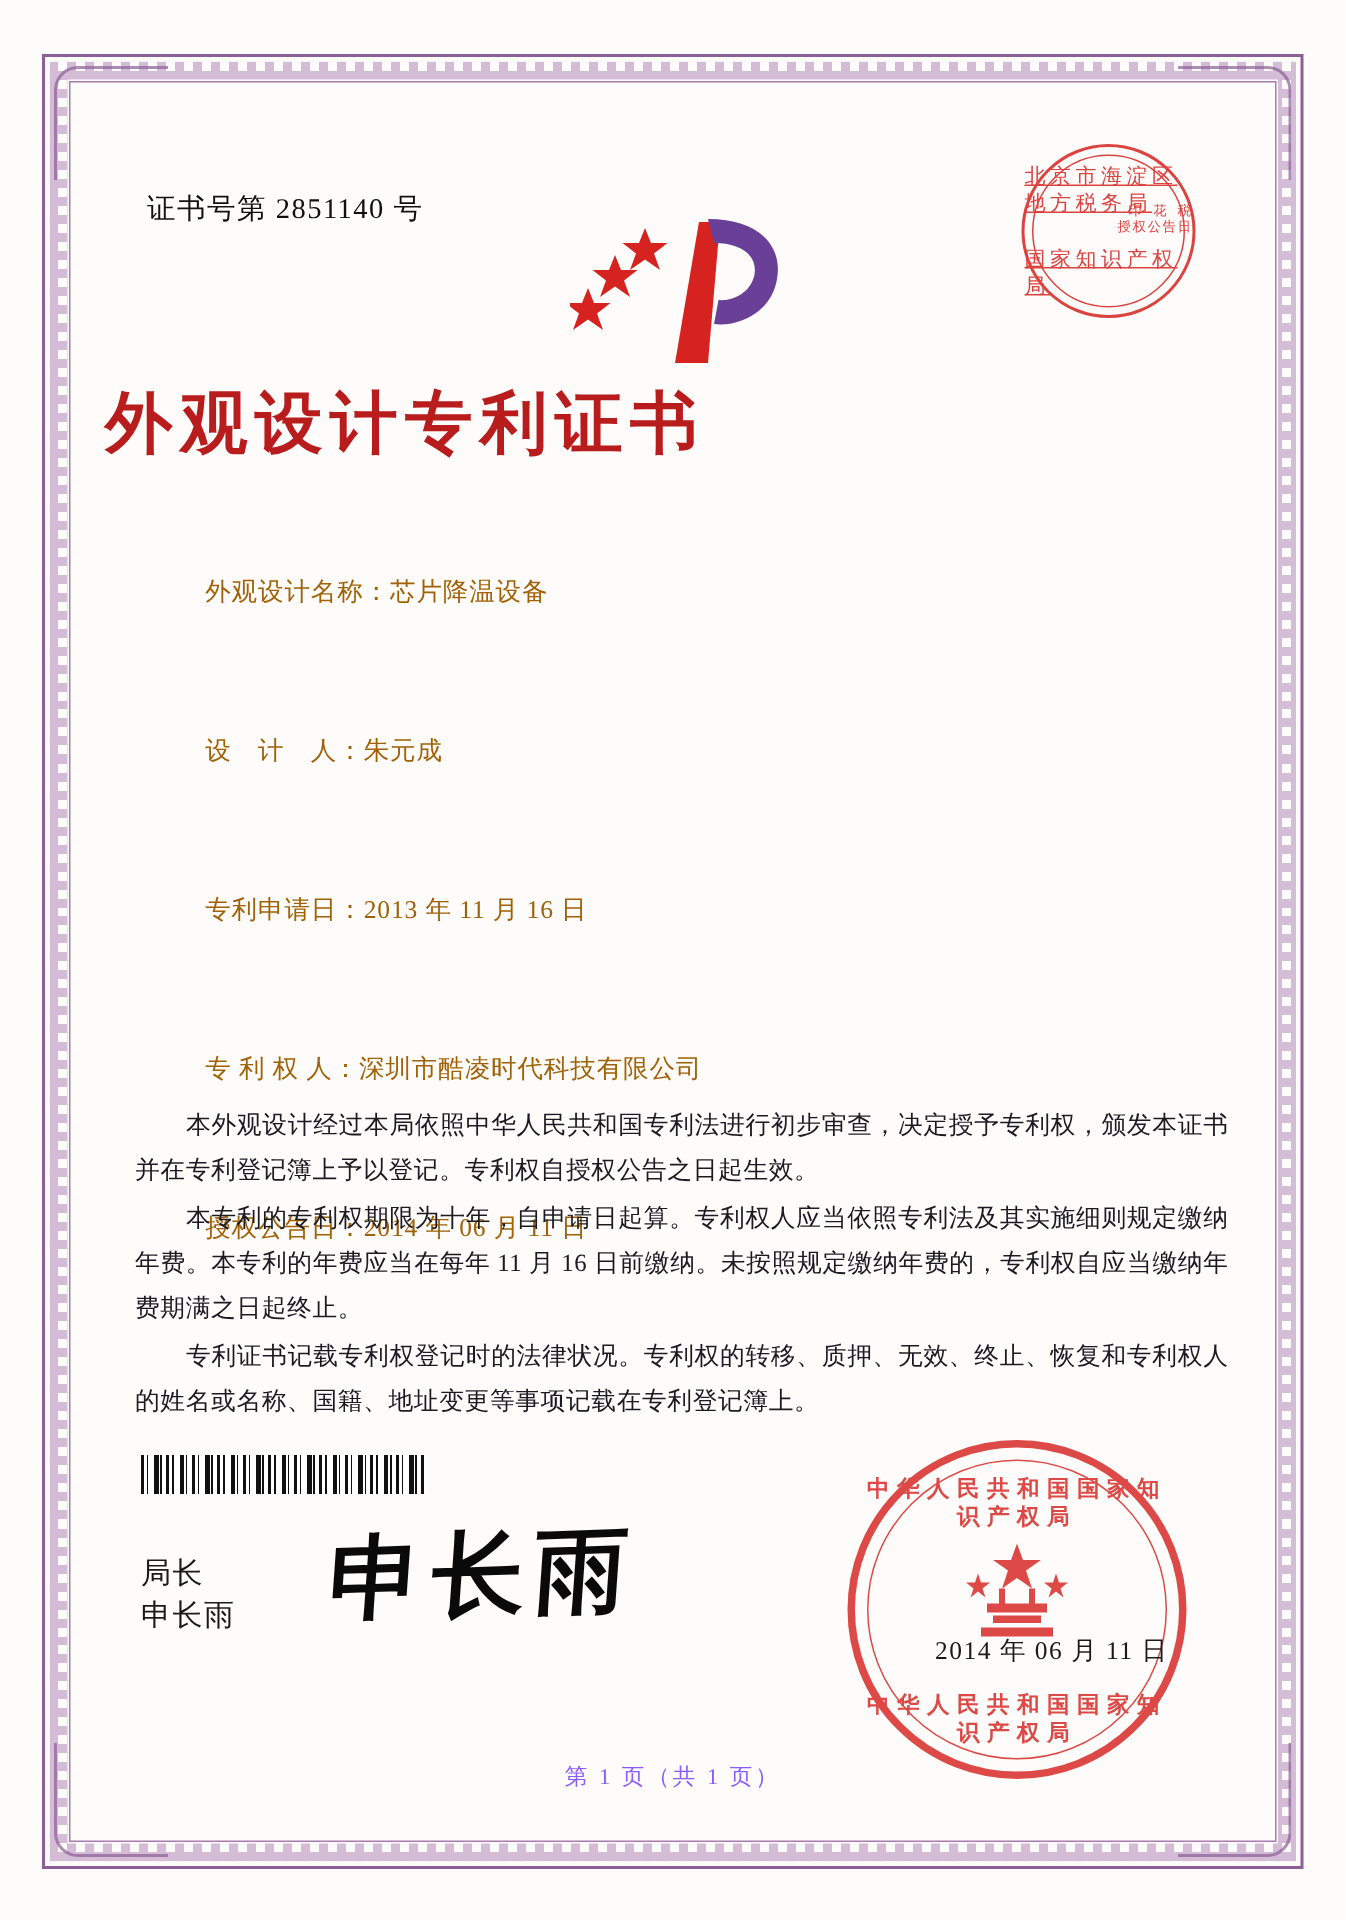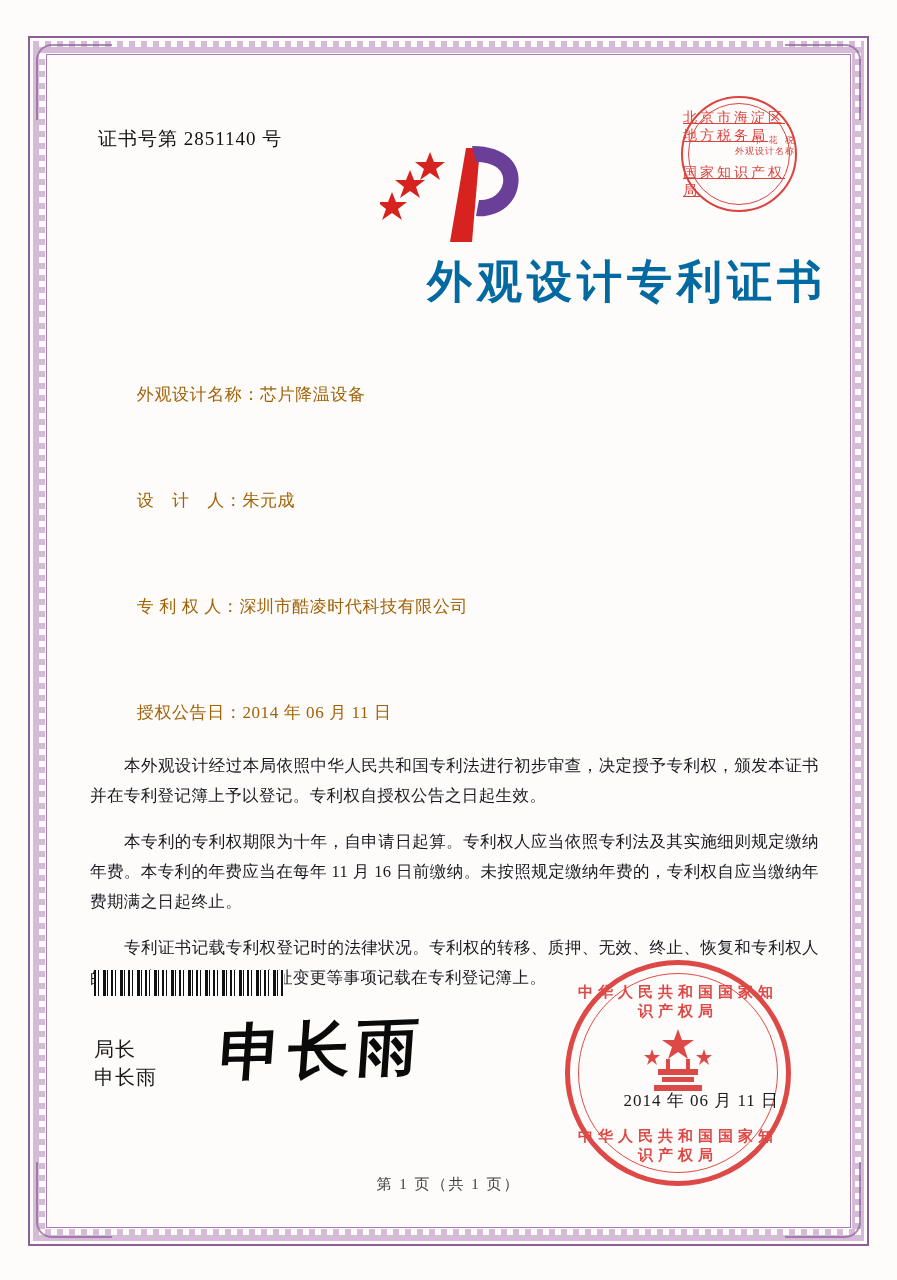--- a/index.html
+++ b/index.html
@@ -119,25 +119,25 @@
     letter-spacing: 3px;
     text-decoration: underline;
   }
   .stamp-top .st-arc.top { top: 11px; }
   .stamp-top .st-arc.bottom { bottom: 10px; }
 
   .title {
     position: absolute;
     left: 0; right: 0;
     top: 172px;
-    text-align: right;
+    text-align: left;
     font-size: 45px;
     font-weight: bold;
     letter-spacing: 5px;
-    color: #0369a1;
+    color: #b91c1c;
     font-family: "DejaVu Serif", serif;
   }
 
   .fields {
     position: absolute;
     left: 28px;
     top: 282px;
     right: 10px;
   }
   .field {
@@ -153,21 +153,21 @@
     position: absolute;
     left: 20px;
     right: 8px;
     top: 655px;
     font-size: 16.5px;
     line-height: 30px;
     color: #1a1a20;
     letter-spacing: .4px;
   }
   .paragraphs p {
-    margin: 16px 0 2px 0;
+    margin: 0 0 2px 0;
     text-indent: 34px;
     text-align: justify;
   }
 
   
   .barcode {
     position: absolute;
     left: 24px;
     top: 890px;
     width: 190px;
@@ -245,21 +245,21 @@
     color: #1a1a1a;
   }
 
   .page-footer {
     position: absolute;
     left: 0; right: 0;
     bottom: 16px;
     text-align: center;
     font-size: 15px;
     letter-spacing: 2px;
-    color: #404040;
+    color: #8b5cf6;
   }
 </style>
 </head>
 <body>
 
 <div class="page">
 
   <div class="border-outer"></div>
   <div class="band-deco"></div>
   <div class="border-inner"></div>
@@ -282,33 +282,36 @@
         <path d="M70 112 L86 18 L100 18 L92 112 Z" fill="#d6231f"></path>
         <path d="M92 16 C126 16 142 34 138 56 C134 80 110 88 96 86 L99 70 C110 71 121 64 123 53 C125 40 114 32 96 32 Z" fill="#6a3f97"></path>
       </svg>
     </div>
 
     <div class="stamp-top">
       <div class="st-ring"></div>
       <div class="st-arc top">北京市海淀区地方税务局</div>
       <div class="st-center">
         <div>印 花 税</div>
-        <div>外观设计名称</div>
+        <div>授权公告日</div>
       </div>
       <div class="st-arc bottom">国家知识产权局</div>
     </div>
 
     <div class="title">外观设计专利证书</div>
 
     <div class="fields">
       <div class="field">
         <span>外观设计名称：</span><span>芯片降温设备</span>
       </div>
       <div class="field">
         <span>设　计　人：</span><span>朱元成</span>
+      </div>
+      <div class="field">
+        <span>专利申请日：</span><span>2013 年 11 月 16 日</span>
       </div>
       <div class="field">
         <span>专 利 权 人：</span><span>深圳市酷凌时代科技有限公司</span>
       </div>
       <div class="field">
         <span>授权公告日：</span><span>2014 年 06 月 11 日</span>
       </div>
     </div>
 
     <div class="paragraphs">

